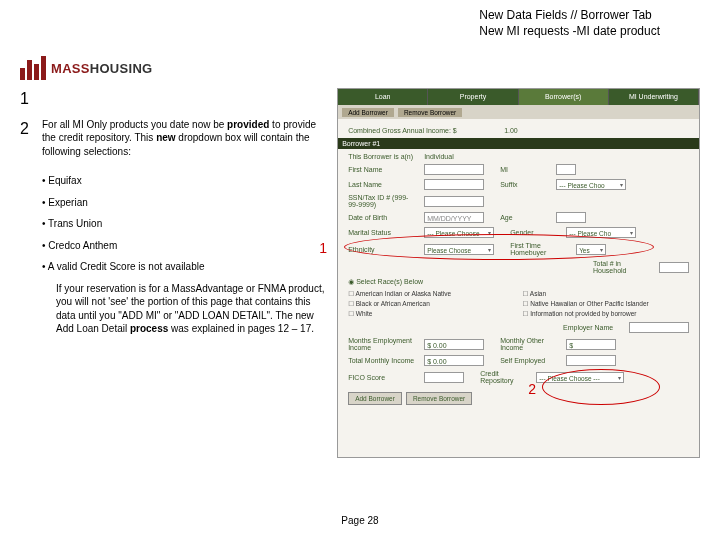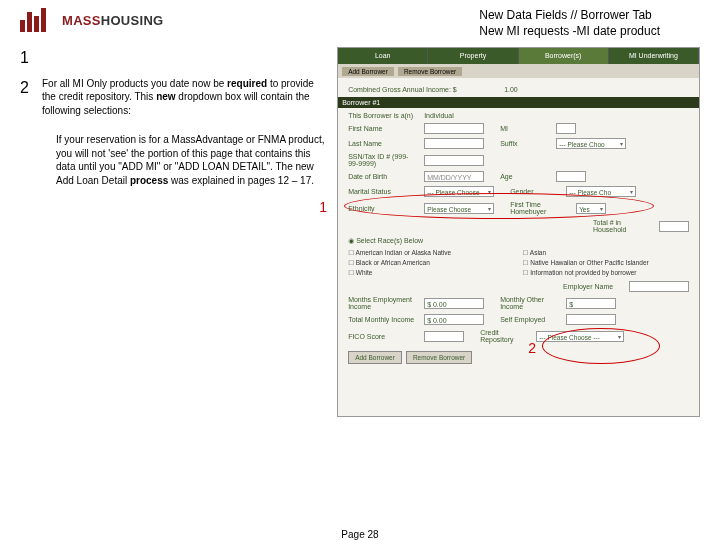--- a/index.html
+++ b/index.html
@@ -1,18 +1,18 @@
 <!DOCTYPE html>
 <html><head>
 <meta charset="utf-8">
 <style>
   * { box-sizing: border-box; margin: 0; padding: 0; }
   body { font-family: Arial, sans-serif; font-size: 10px; width: 720px; height: 540px; background: #fff; position: relative; }
   .header { display: flex; align-items: flex-start; padding: 8px 20px 4px; }
-  .logo { display: flex; align-items: center; gap: 12px; }
+  .logo { display: flex; align-items: center; gap: 1px; margin-top: 48px; }
   .logo-bars { display: flex; align-items: flex-end; gap: 2px; height: 24px; }
   .logo-bars div { width: 5px; background: #8b1a1a; }
   .logo-text { font-weight: bold; font-size: 13px; margin-left: 4px; letter-spacing: 0.3px; }
   .logo-text .m { color: #8b1a1a; }
   .logo-text .h { color: #333; }
   .title { margin-left: auto; text-align: left; font-weight: normal; font-size: 12px; line-height: 1.3; padding-right: 40px; }
   .content { display: flex; padding: 4px 20px 0; gap: 8px; }
   .left { width: 46%; font-size: 10px; line-height: 1.35; }
   .num-col { display: flex; gap: 8px; margin-bottom: 8px; }
   .step-num { font-size: 16px; font-weight: normal; width: 14px; flex-shrink: 0; }
@@ -37,21 +37,21 @@
   .dark-row { background: #2a3a1a; color: #fff; padding: 2px 4px; margin: 4px -10px; font-size: 7px; }
   .radio-row { margin: 4px 0; font-size: 7px; }
   .chk-grid { display: grid; grid-template-columns: 1fr 1fr; gap: 2px 8px; font-size: 6.5px; color: #333; margin: 4px 0; }
   .chk-grid div::before { content: "☐ "; color: #666; }
   .btn-row { display: flex; gap: 4px; margin-top: 8px; }
   .btn-row div { background: #d8d4c8; border: 1px solid #888; padding: 2px 6px; font-size: 6.5px; }
   .callout-1 { position: absolute; left: -18px; top: 152px; color: #c00; font-size: 14px; font-weight: normal; }
   .callout-2 { position: absolute; left: 190px; top: 292px; color: #c00; font-size: 14px; font-weight: normal; }
   .ellipse-1 { position: absolute; border: 1.5px solid #c00; border-radius: 50%; left: 6px; top: 145px; width: 310px; height: 26px; pointer-events: none; }
   .ellipse-2 { position: absolute; border: 1.5px solid #c00; border-radius: 50%; left: 204px; top: 280px; width: 118px; height: 36px; pointer-events: none; }
-  .footer { position: absolute; bottom: 0; width: 100%; text-align: center; font-size: 10px; }
+  .footer { position: absolute; bottom: 14px; width: 100%; text-align: center; font-size: 10px; }
 </style>
 </head>
 <body>
 
 <div class="header">
   <div class="logo">
     <div class="logo-bars">
       <div style="height:12px"></div>
         <div style="height:20px"></div>
         <div style="height:16px"></div>
@@ -68,22 +68,29 @@
 </div>
 
 <div class="content">
   <div class="left">
     <div class="num-col">
       <div class="step-num">1</div>
     </div>
     <div class="num-col">
       <div class="step-num">2</div>
       <div class="para">
-        <span>For all MI Only products you date now be </span><b>required</b><span> to provide the credit repository.  This </span><b>new</b><span> dropdown box will contain the following selections:</span>
-      </div>
+        <span>For all MI Only products you date now be </span><b>provided</b><span> to provide the credit repository.  This </span><b>new</b><span> dropdown box will contain the following selections:</span>
+      </div>
+    </div>
+    <div class="bullets">
+      <div><span>Equifax</span></div>
+      <div><span>Experian</span></div>
+      <div><span>Trans Union</span></div>
+      <div><span>Credco Anthem</span></div>
+      <div><span>A valid Credit Score is not available</span></div>
     </div>
     <div class="para" style="margin-left:36px">
       <span>If your reservation is for a MassAdvantage or FNMA product, you will not 'see' the portion of this page that contains this data until you "ADD MI" or "ADD LOAN DETAIL".  The new Add Loan Detail </span><b>process</b><span> was explained in pages 12 – 17.</span>
     </div>
   </div>
 
   <div class="right">
     <div class="callout-1">1</div>
     <div class="screenshot">
       <div class="tabs">

